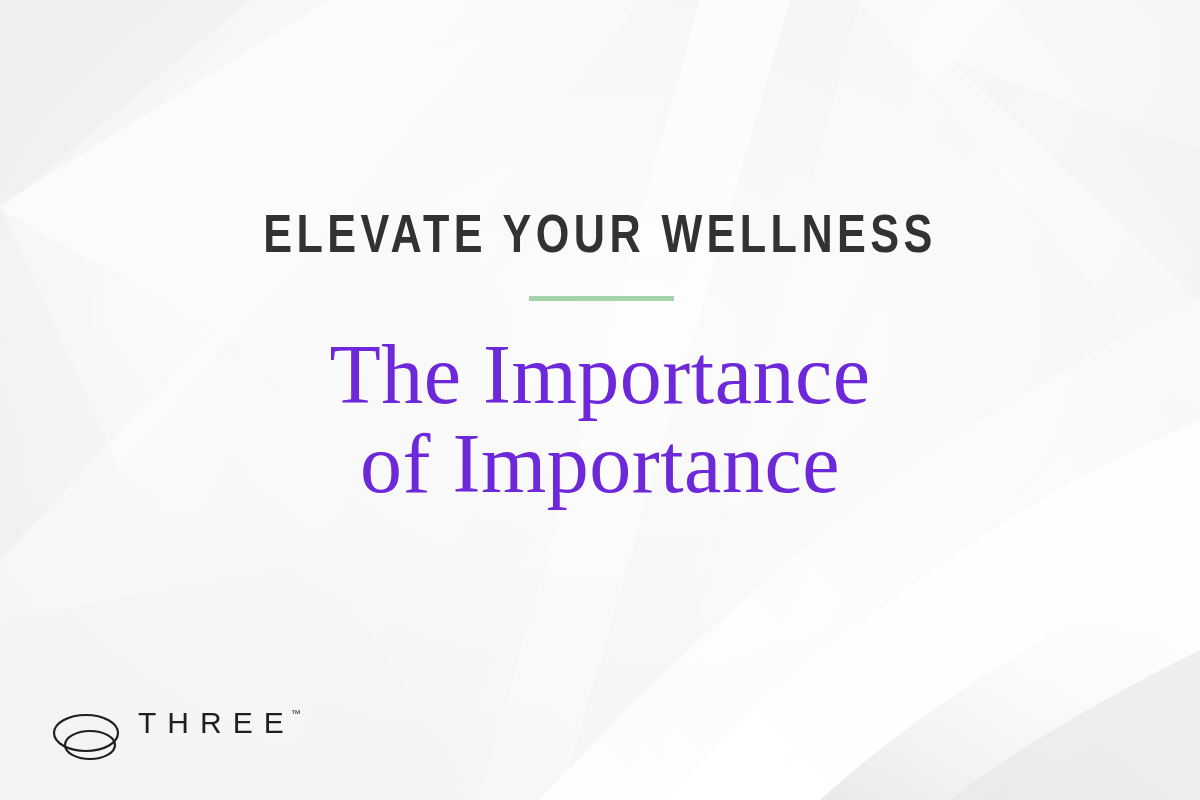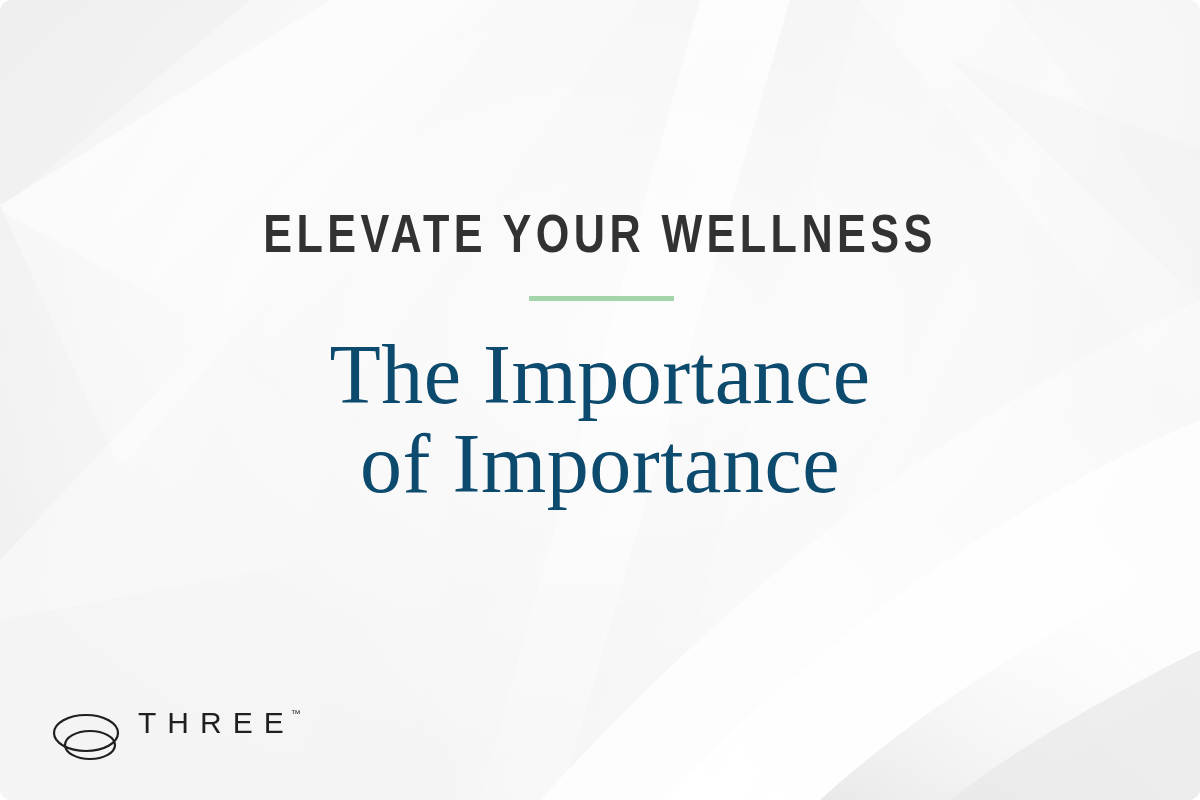--- a/index.html
+++ b/index.html
@@ -9,21 +9,20 @@
     background: #ffffff;
   }
 
   .card {
     position: relative;
     width: 1200px;
     height: 800px;
     overflow: hidden;
     background: #f5f5f5;
     font-family: "Liberation Sans", sans-serif;
-    border-radius: 12px;
     -webkit-font-smoothing: antialiased;
   }
 
   
   .bg {
     position: absolute;
     inset: 0;
     z-index: 0;
     pointer-events: none;
   }
@@ -85,21 +84,21 @@
     position: absolute;
     top: 330px;
     left: 0;
     width: 1200px;
     text-align: center;
     font-family: "Liberation Serif", "DejaVu Serif", serif;
     font-size: 84px;
     font-weight: 400;
     line-height: 89px;
     letter-spacing: 0.5px;
-    color: #0c4a6e;
+    color: #6d28d9;
   }
   .headline .ln {
     display: block;
     white-space: nowrap;
   }
 
   
   .logo {
     position: absolute;
     left: 52px;

